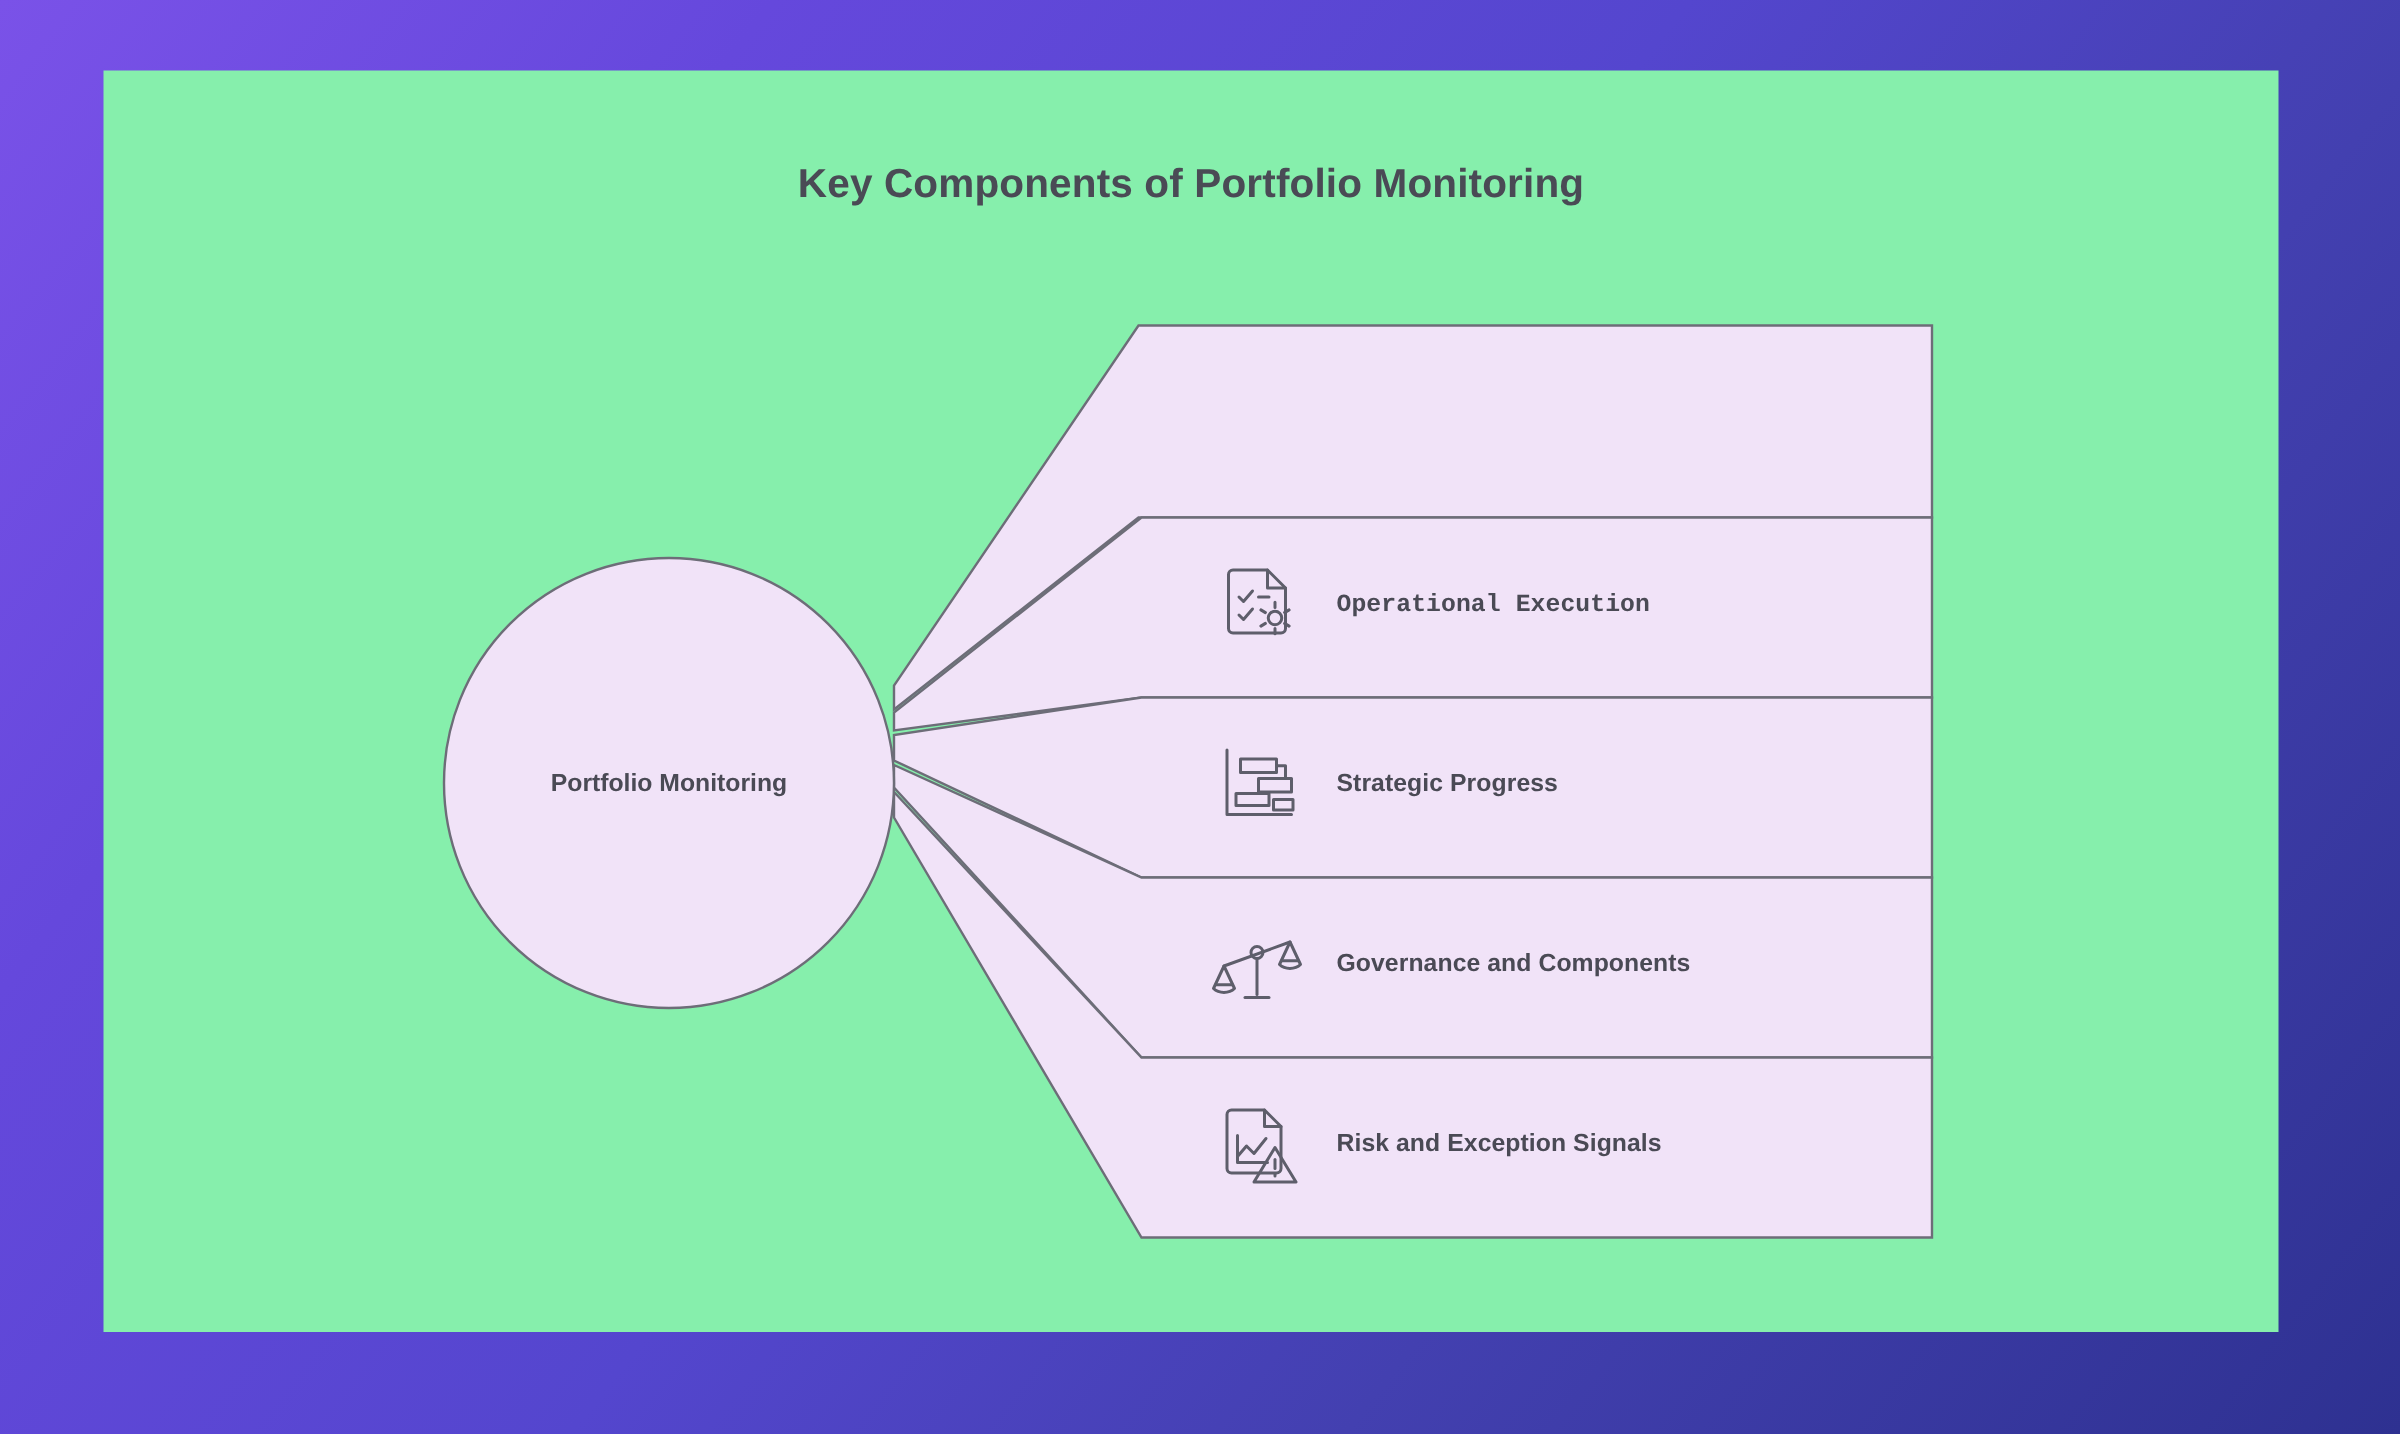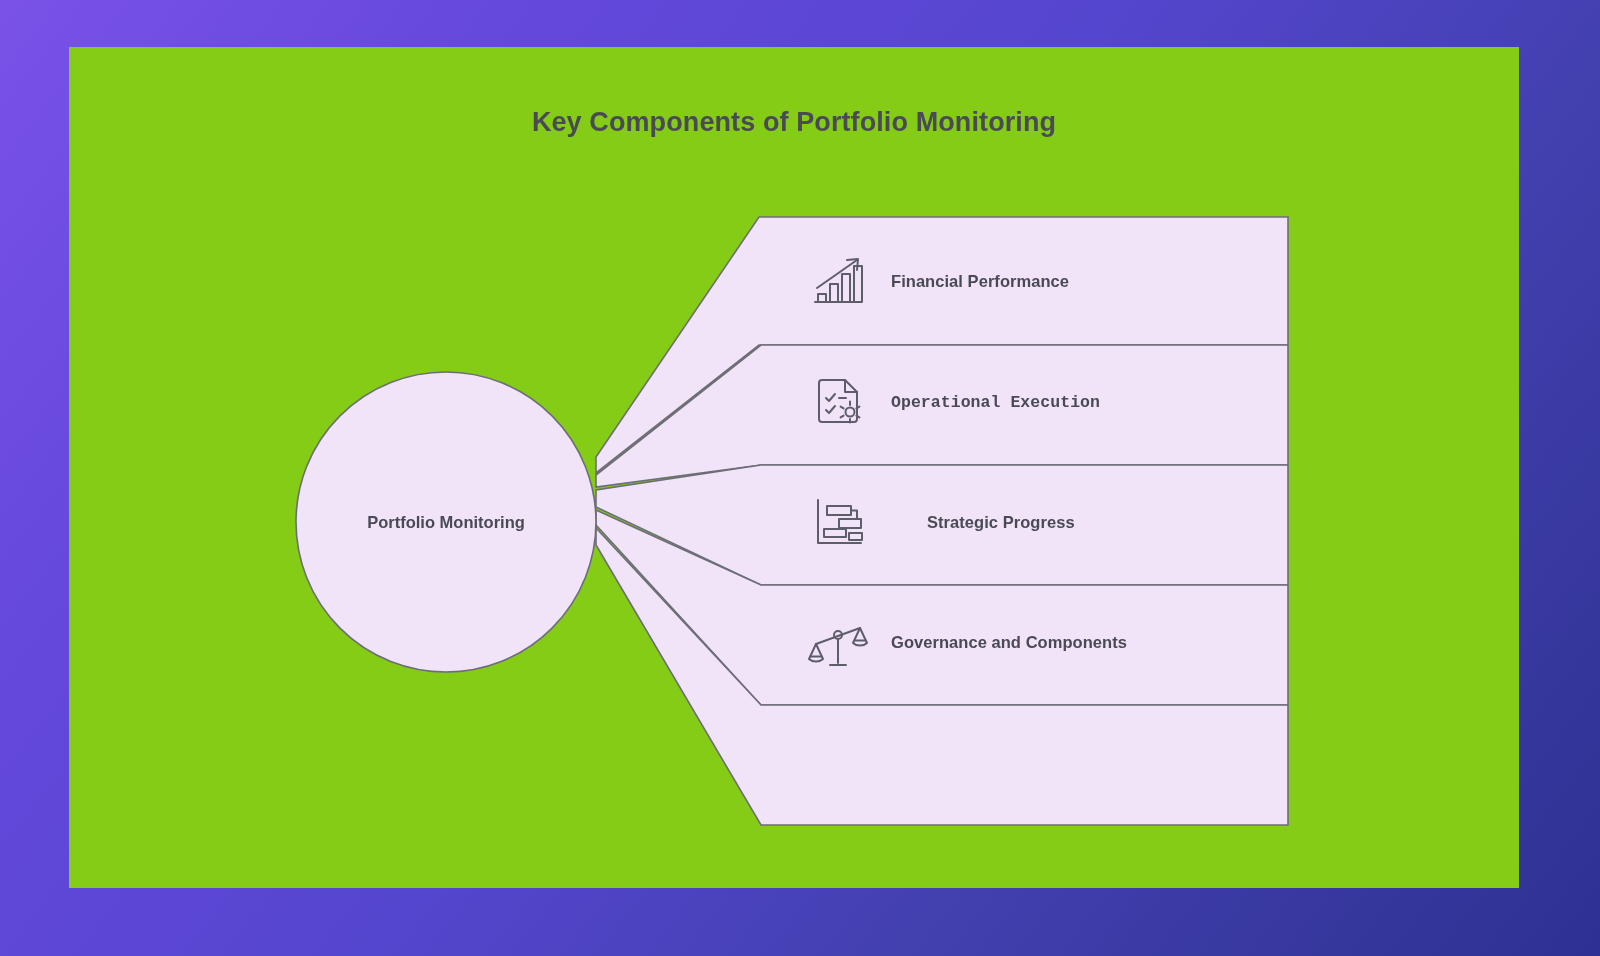--- a/index.html
+++ b/index.html
@@ -20,21 +20,21 @@
                 #2E3191 100%);
     position: relative;
   }
 
   #canvas-card {
     position: absolute;
     left: 69px;
     top: 47px;
     width: 1450px;
     height: 841px;
-    background: #84cc16;
+    background: #86efac;
   }
 
   #diagram-title {
     position: absolute;
     left: 0;
     top: 60px;
     width: 100%;
     text-align: center;
     font-size: 27px;
     font-weight: bold;
@@ -126,52 +126,38 @@
 
       <polygon class="band-shape" points="692,538 1219,538 1219,658 692,658 527,478 527,463"></polygon>
 
       <polygon class="band-shape" points="692,658 1219,658 1219,778 692,778 527,498 527,481"></polygon>
 
       <circle class="hub-circle" cx="377" cy="475" r="150"></circle>
 
       <text class="hub-label" x="377" y="475" text-anchor="middle" dominant-baseline="central">Portfolio Monitoring</text>
     </svg>
 
-    <div class="band-overlay" style="left:738px; top:203px; height:62px;">
-      <span class="band-icon">
-        <svg viewBox="0 0 62 62" fill="none" stroke="#5E5E6B" stroke-width="2" stroke-linecap="round" stroke-linejoin="round">
-          <path d="M8 52 L54 52"></path>
-          <rect x="11" y="44" width="8" height="8"></rect>
-          <rect x="23" y="34" width="8" height="18"></rect>
-          <rect x="35" y="24" width="8" height="28"></rect>
-          <rect x="47" y="16" width="8" height="36"></rect>
-          <path d="M10 38 L50 10"></path>
-          <path d="M40 10 L51 9 L50 20"></path>
-        </svg>
-      </span>
-      <span class="band-label">Financial Performance</span>
-    </div>
 
     <div class="band-overlay" style="left:738px; top:324px; height:62px;font-family:Liberation Mono, monospace;">
       <span class="band-icon">
         <svg viewBox="0 0 62 62" fill="none" stroke="#5E5E6B" stroke-width="2" stroke-linecap="round" stroke-linejoin="round">
           <path d="M12 12 a3 3 0 0 1 3-3 H38 L50 21 V48 a3 3 0 0 1-3 3 H15 a3 3 0 0 1-3-3 Z"></path>
           <path d="M38 9 V21 H50"></path>
           <path d="M19 27 L22 30 L28 23"></path>
           <path d="M19 39 L22 42 L28 35"></path>
           <path d="M32 27 H39"></path>
           <circle cx="43" cy="41" r="4.5"></circle>
           <path d="M43 30.5 V34 M43 48 V51.5 M52.4 35.6 L49.4 37.4 M36.6 44.6 L33.6 46.4
                    M52.4 46.4 L49.4 44.6 M36.6 37.4 L33.6 35.6"></path>
         </svg>
       </span>
       <span class="band-label">Operational Execution</span>
     </div>
 
-    <div class="band-overlay" style="left:738px; top:444px; height:62px;gap:36px;">
+    <div class="band-overlay" style="left:738px; top:444px; height:62px;">
       <span class="band-icon">
         <svg viewBox="0 0 62 62" fill="none" stroke="#5E5E6B" stroke-width="2" stroke-linecap="round" stroke-linejoin="round">
           <path d="M11 9 V52 H54"></path>
           <rect x="20" y="15" width="24" height="9"></rect>
           <rect x="32" y="28" width="22" height="9"></rect>
           <path d="M44 19.5 H50 V28"></path>
           <rect x="17" y="38" width="22" height="8"></rect>
           <rect x="42" y="42" width="13" height="7"></rect>
         </svg>
       </span>
@@ -187,15 +173,29 @@
           <path d="M9 33 L53 17"></path>
           <path d="M9 33 L2 48 a9 7 0 0 0 14 0 Z"></path>
           <path d="M3.5 45.5 H14.5"></path>
           <path d="M53 17 L46 32 a9 7 0 0 0 14 0 Z"></path>
           <path d="M47.5 29.5 H58.5"></path>
         </svg>
       </span>
       <span class="band-label">Governance and Components</span>
     </div>
 
+    <div class="band-overlay" style="left:738px; top:684px; height:62px;">
+      <span class="band-icon">
+        <svg viewBox="0 0 62 62" fill="none" stroke="#5E5E6B" stroke-width="2" stroke-linecap="round" stroke-linejoin="round">
+          <path d="M11 12 a3 3 0 0 1 3-3 H36 L47 20 V48 a3 3 0 0 1-3 3 H14 a3 3 0 0 1-3-3 Z"></path>
+          <path d="M36 9 V20 H47"></path>
+          <path d="M18 26 V44 H38"></path>
+          <path d="M18 40 L24 33 L29 38 L37 28"></path>
+          <path d="M43 34 L57 57 H29 Z"></path>
+          <path d="M43 42 V48"></path>
+          <path d="M43 52 V53"></path>
+        </svg>
+      </span>
+      <span class="band-label">Risk and Exception Signals</span>
+    </div>
 
   </div>
 </div>
 
 </body></html>

